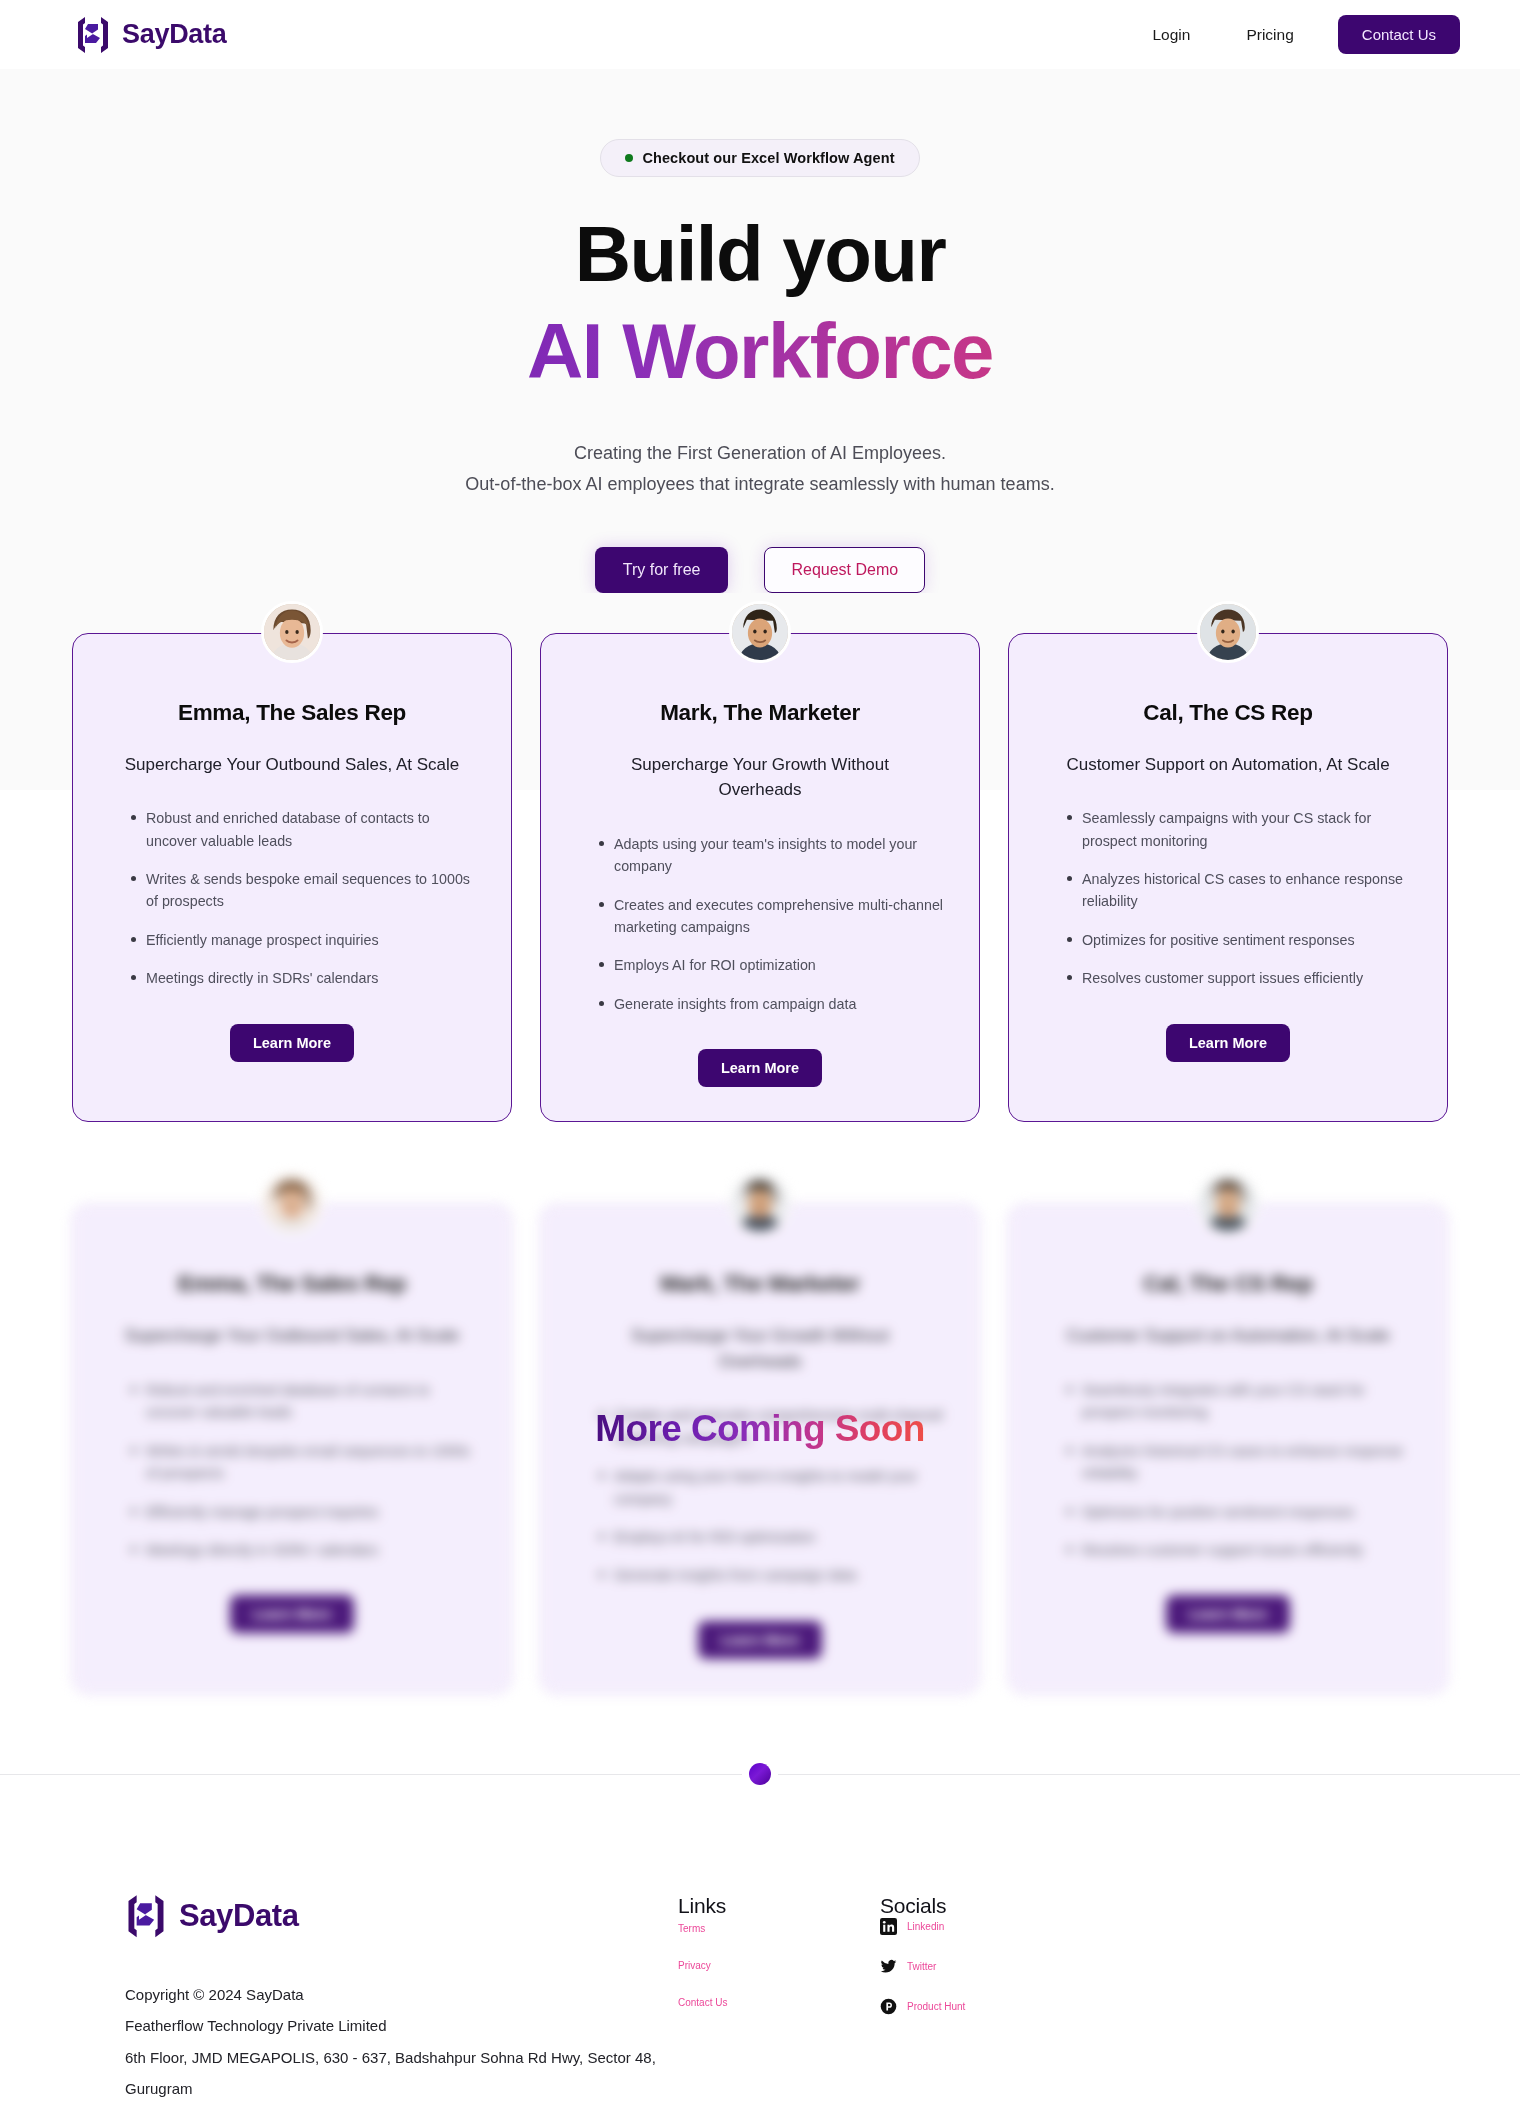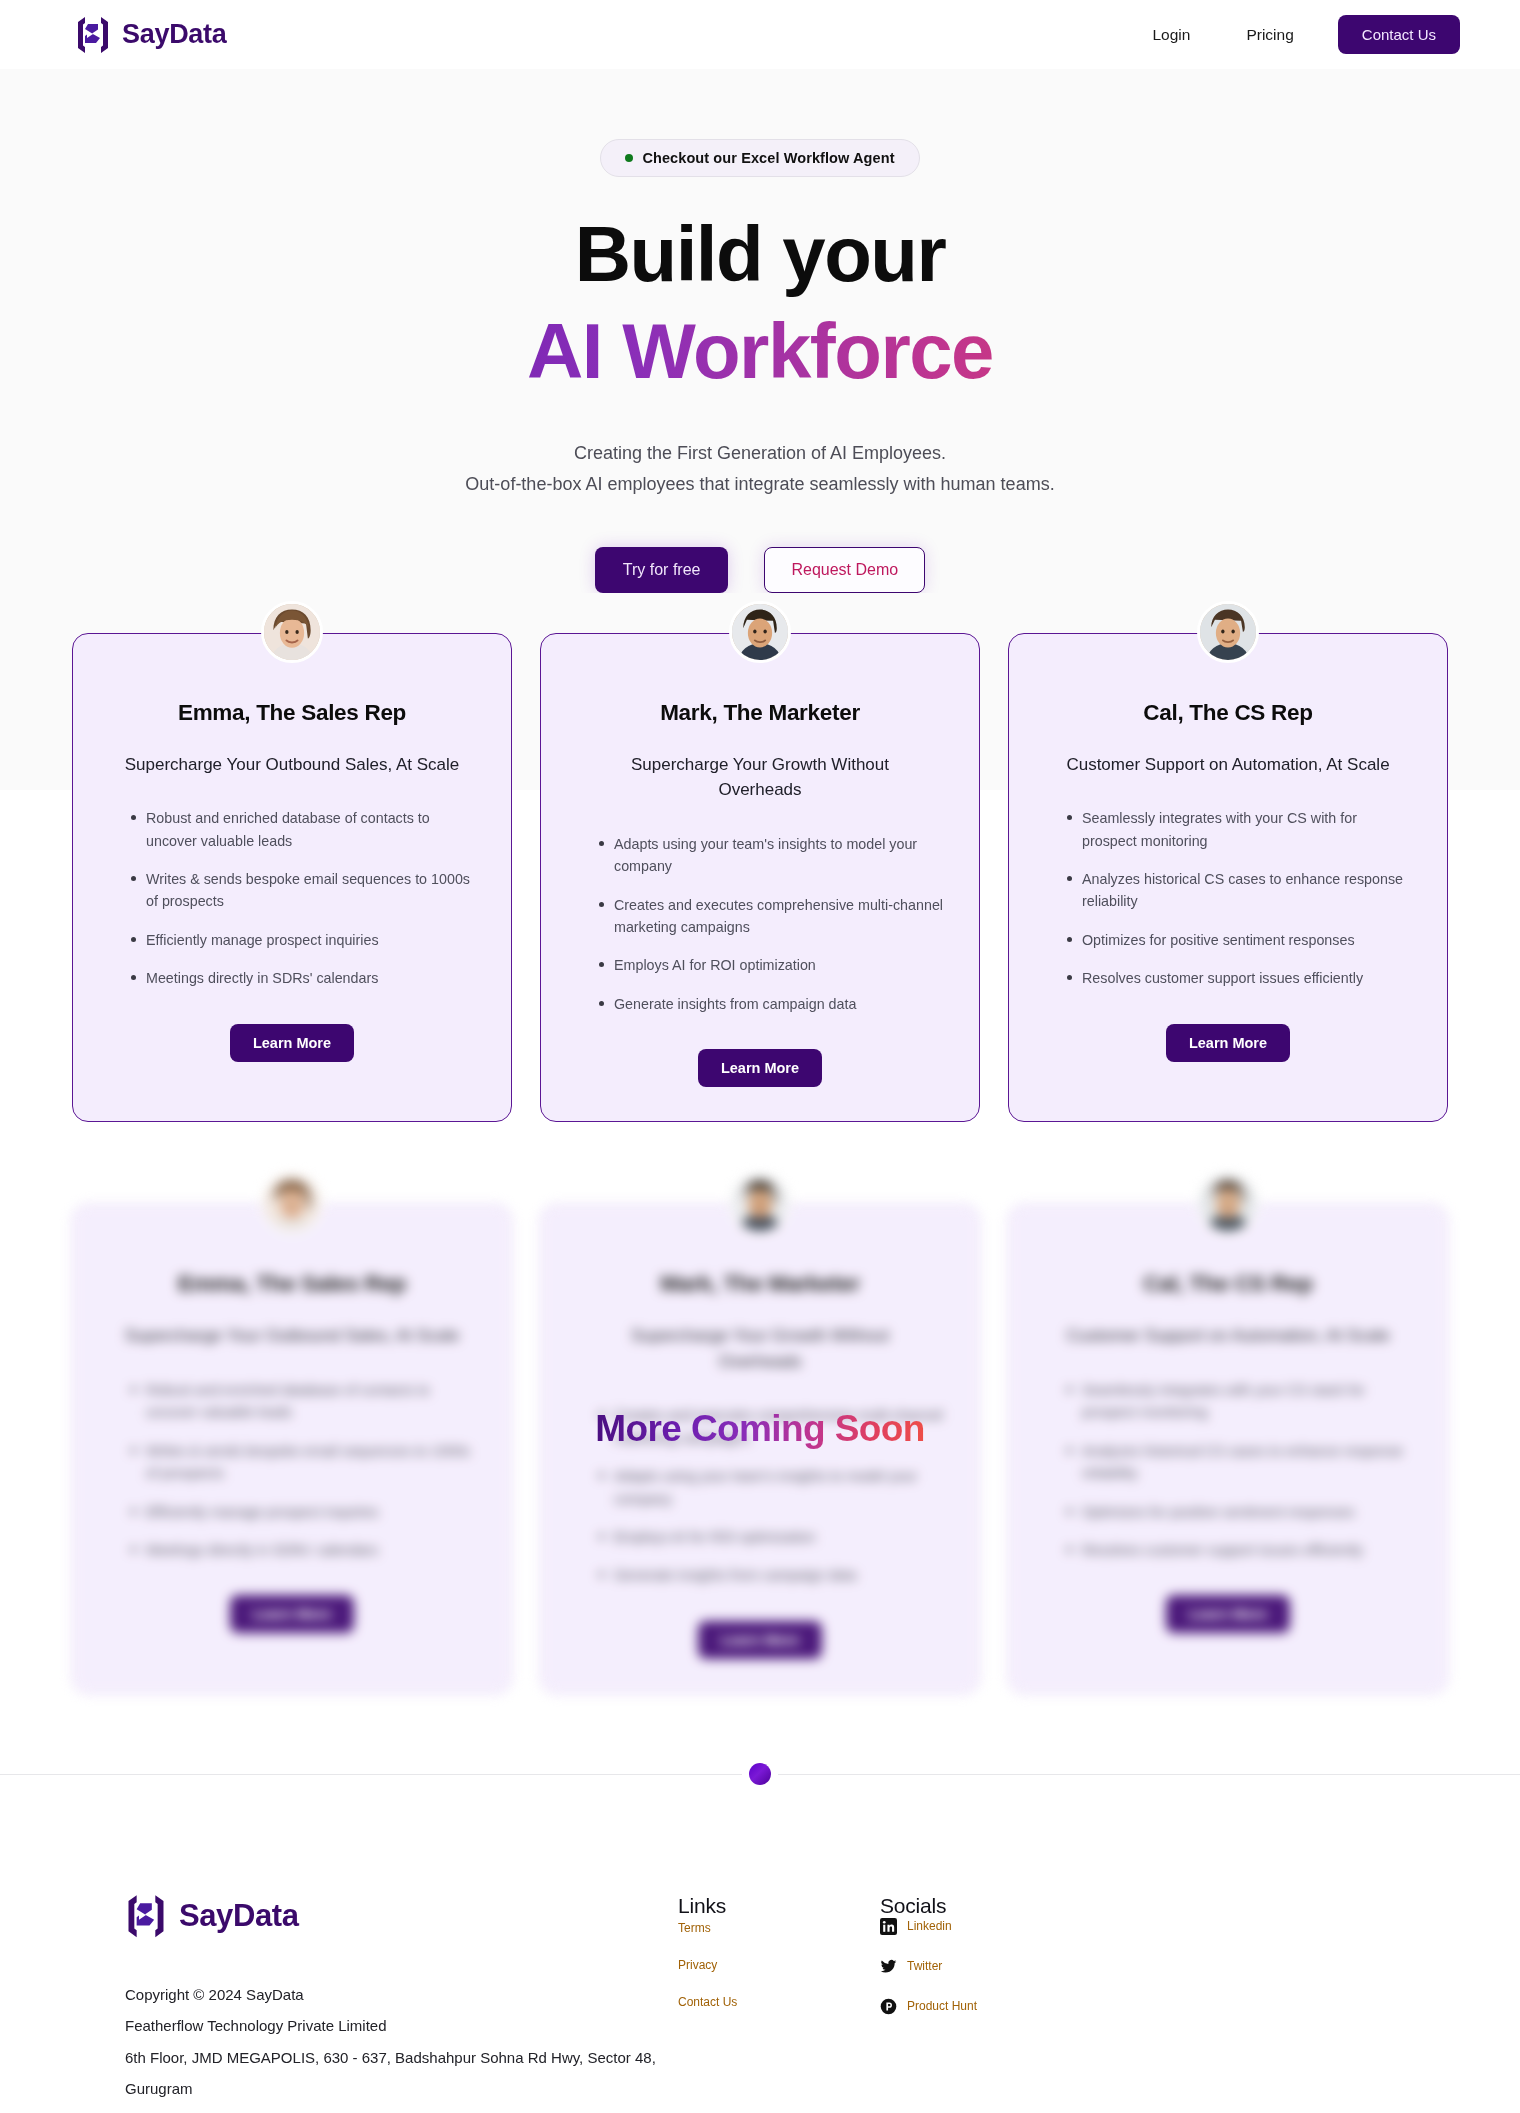--- a/index.html
+++ b/index.html
@@ -297,22 +297,22 @@
   .footer-col { width: 160px; }
   .footer-col h4 {
     font-size: 21px;
     font-weight: 400;
     color: #111118;
     letter-spacing: -0.2px;
   }
   .footer-col ul { list-style: none; }
   .footer-col li { margin-bottom: 19px; }
   .footer-col a {
-    font-size: 12px;
-    color: #a16207;
+    font-size: 10px;
+    color: #ec4899;
     text-decoration: none;
     display: inline-flex;
     align-items: center;
     gap: 10px;
     cursor: pointer;
   }
   .social-icon { width: 17px; height: 17px; display: inline-block; flex: 0 0 17px; }
 </style>
 </head>
 <body>
@@ -411,21 +411,21 @@
             <path d="M12 25c0-12 8-19 18-19s18 7 18 19c0 3-1 5-2 5l-2-12-28-1z" fill="#4a3524"></path>
             <ellipse cx="30" cy="31" rx="13" ry="15.5" fill="#e0ae85"></ellipse>
             <ellipse cx="24.5" cy="29.5" rx="1.8" ry="2.2" fill="#33261a"></ellipse>
             <ellipse cx="35.5" cy="29.5" rx="1.8" ry="2.2" fill="#33261a"></ellipse>
             <path d="M24.5 39c2.5 2.5 8.5 2.5 11 0" stroke="#96603f" stroke-width="2" fill="none" stroke-linecap="round"></path>
           </svg>
         </div>
     <div class="card-title">Cal, The CS Rep</div>
     <div class="card-sub">Customer Support on Automation, At Scale</div>
     <ul class="card-list">
-          <li>Seamlessly integrates with your CS with for prospect monitoring</li>
+          <li>Seamlessly campaigns with your CS stack for prospect monitoring</li>
           <li>Analyzes historical CS cases to enhance response reliability</li>
           <li>Optimizes for positive sentiment responses</li>
           <li>Resolves customer support issues efficiently</li>
         </ul>
     <button class="card-learn">Learn More</button>
   </div>
     </div>
 
   <div class="blur-band">
     <div class="cards-row blur-row" id="cards-row-blur">

